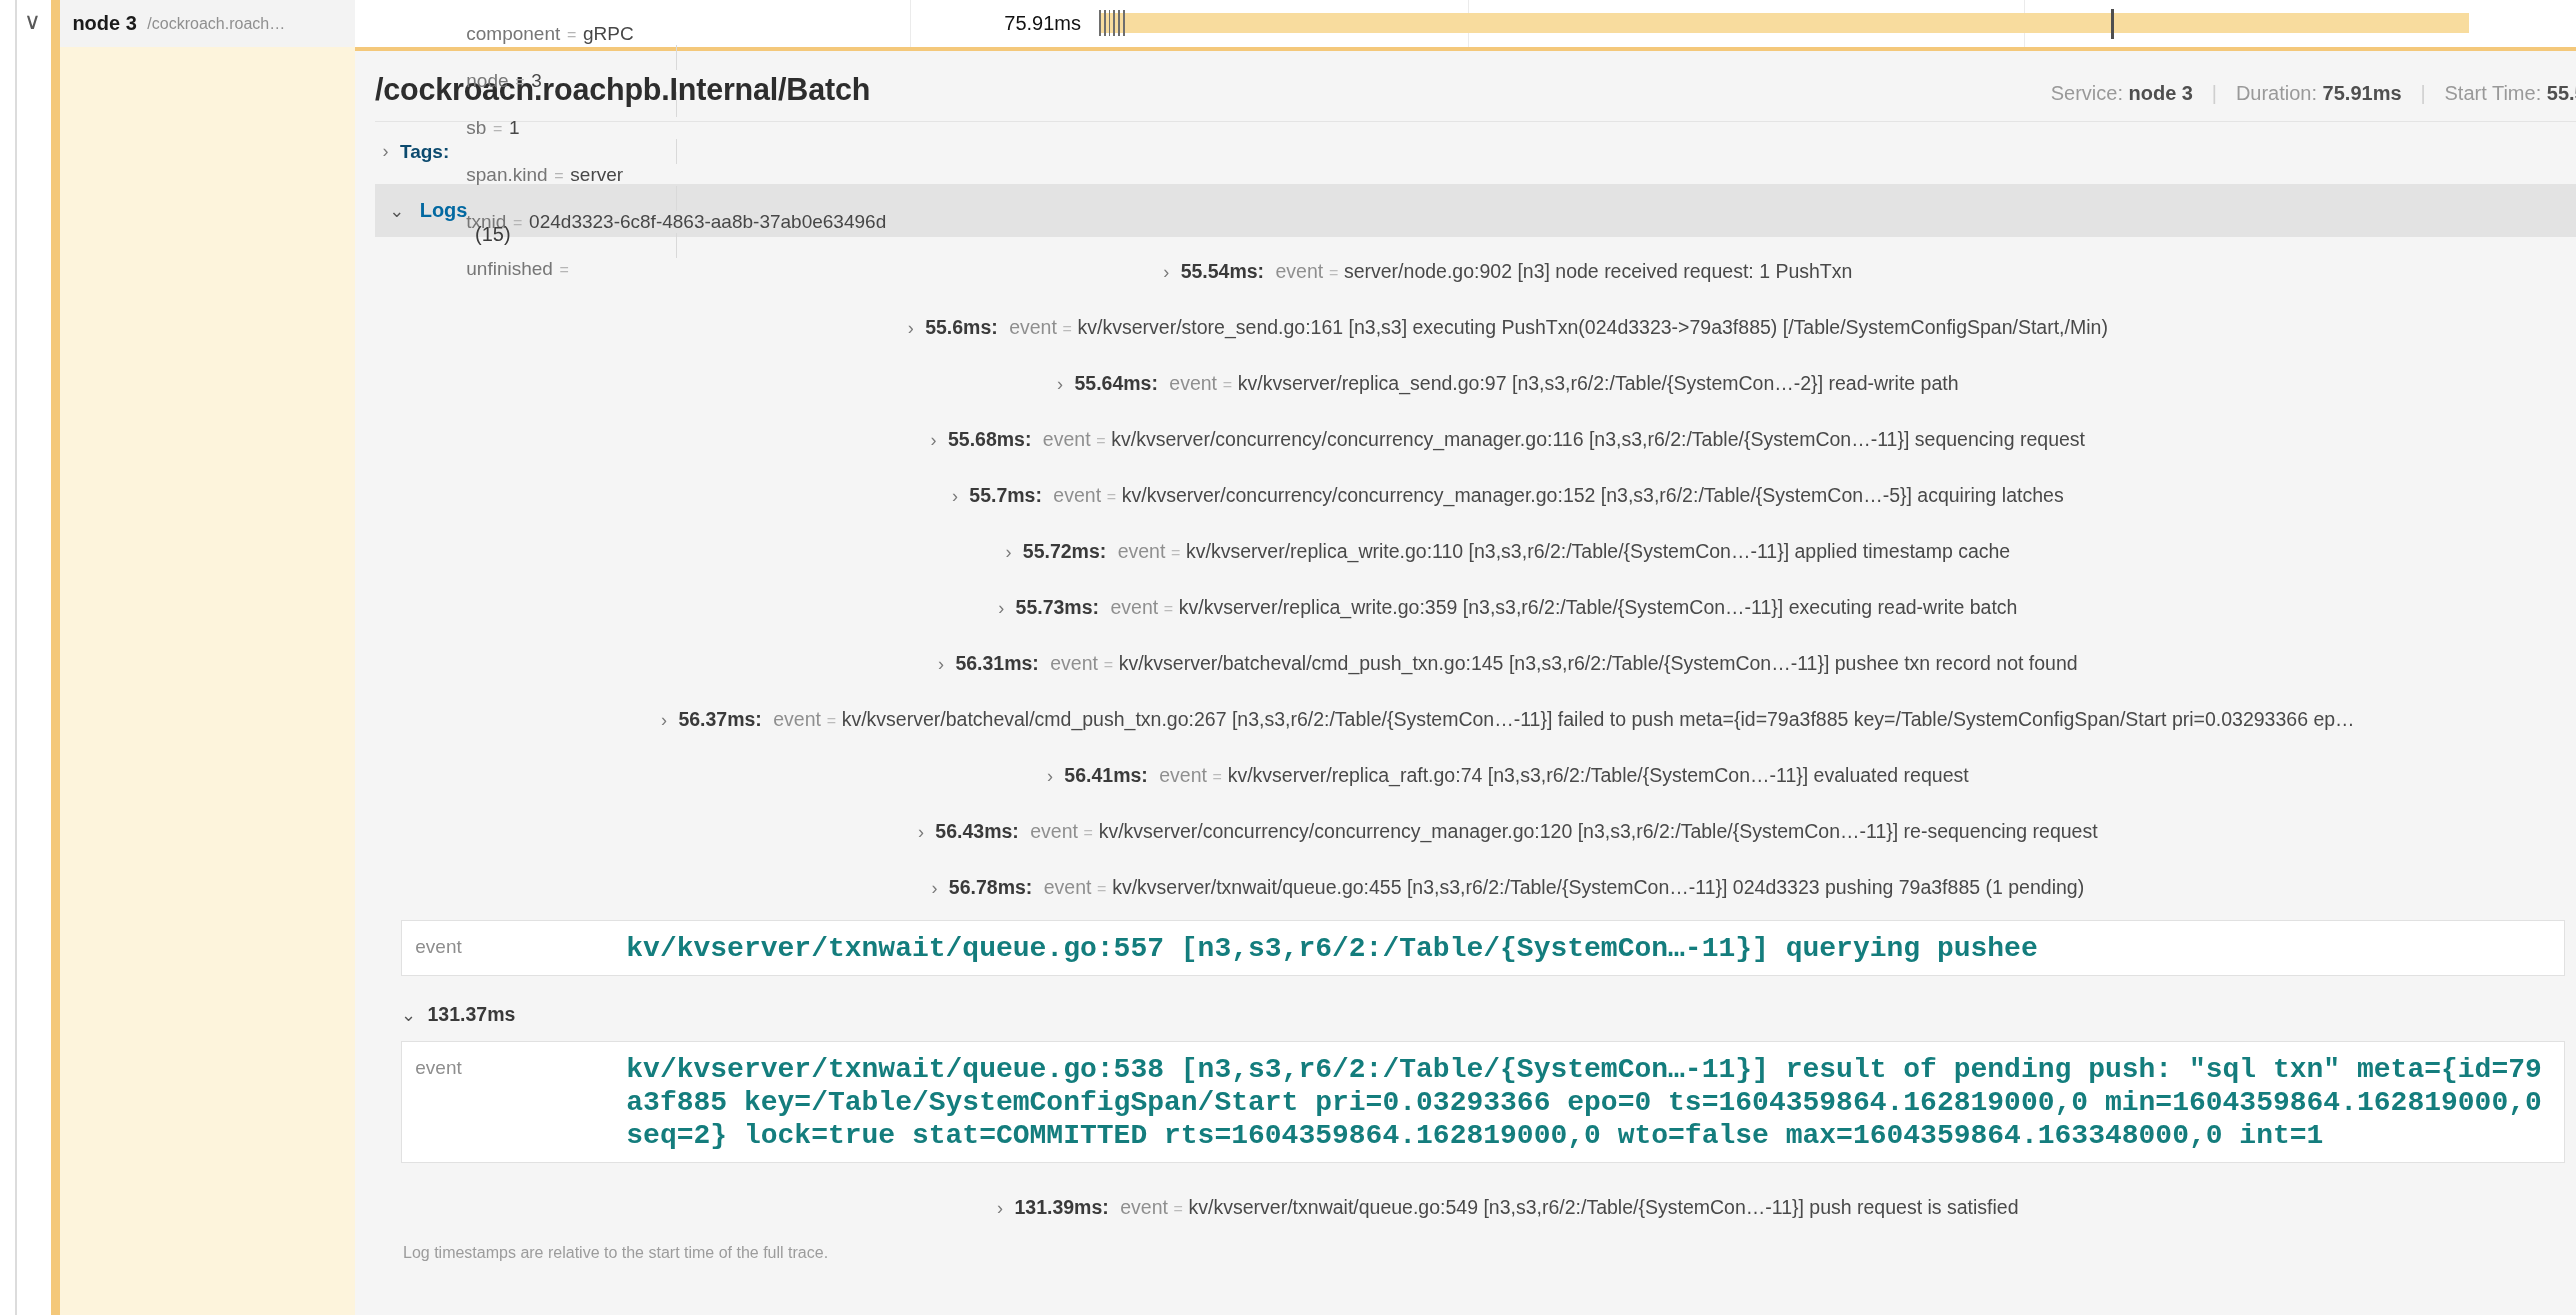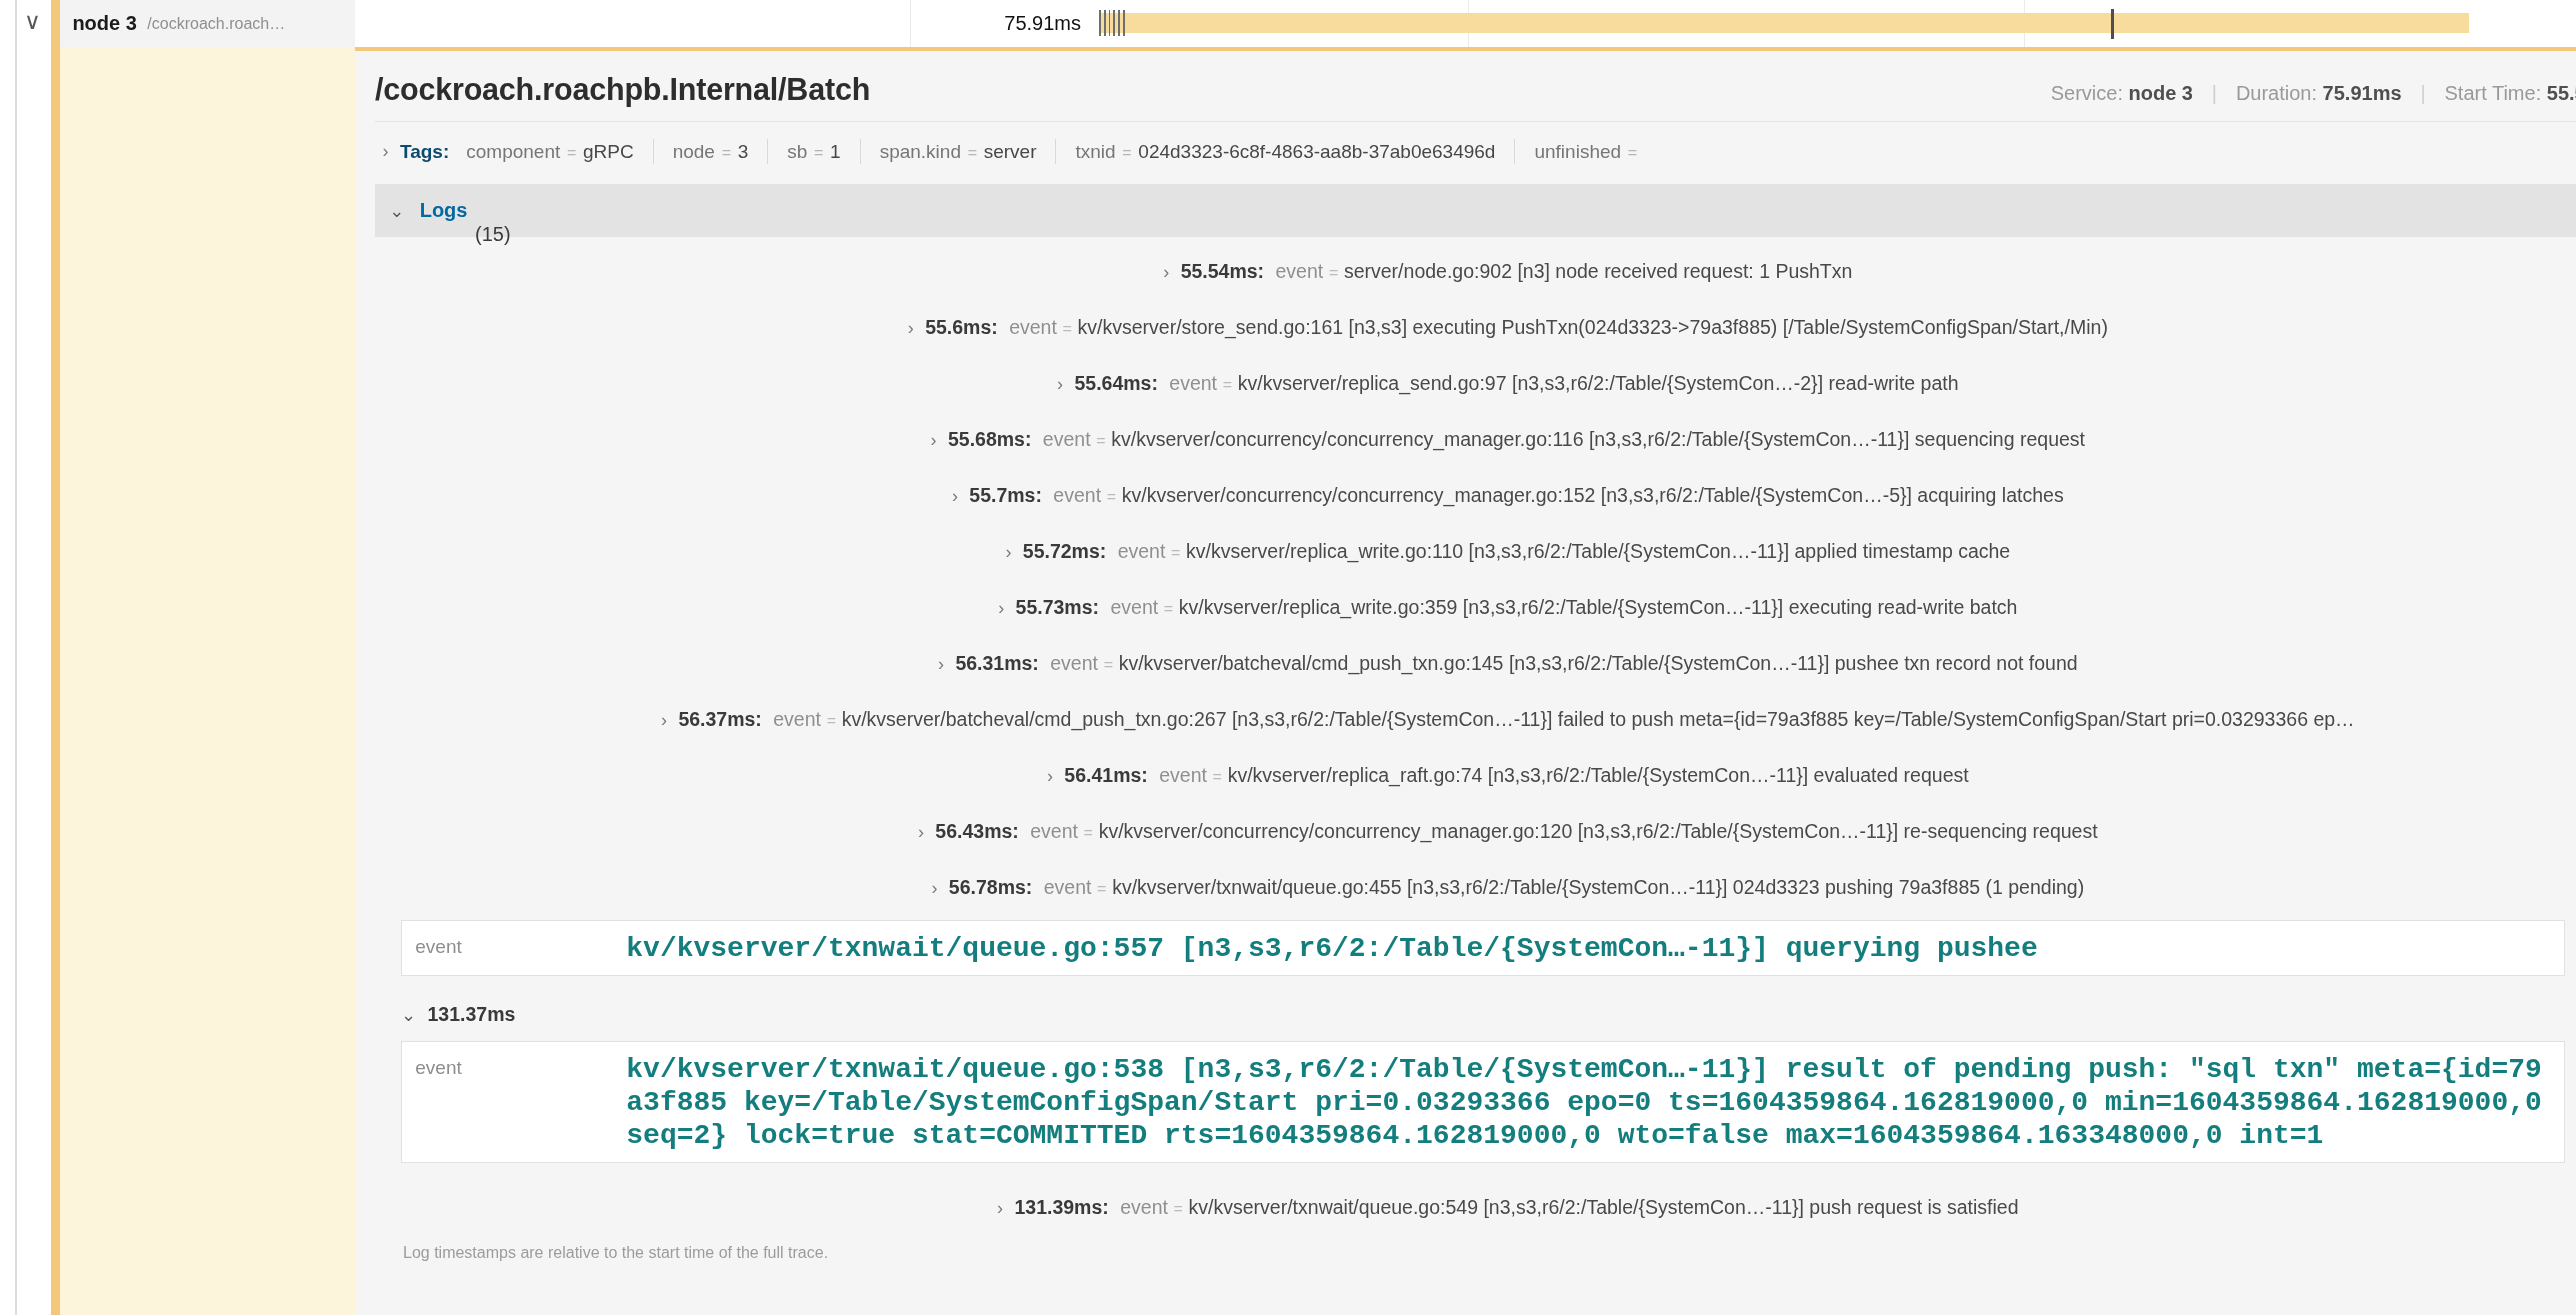--- a/index.html
+++ b/index.html
@@ -120,21 +120,21 @@
         <span class="pipe">|</span>
         <span>Start Time:</span>
         <b>55.5ms</b>
       </div>
     </div>
     <div class="title-divider"></div>
 
     <div class="tags-row">
       <span class="chev">›</span>
       <span class="tags-label">Tags:</span>
-      <span id="tags-items" style="display:flex;align-items:center;">
+      <span id="tags-items" style="display:flex;align-items:flex-start;flex-direction:column;">
           <span class="tag-item">
             <span class="tag-key">component</span>
             <span class="tag-eq">=</span>
             <span class="tag-val">gRPC</span>
           </span>
           <span class="tag-sep"></span>
           <span class="tag-item">
             <span class="tag-key">node</span>
             <span class="tag-eq">=</span>
             <span class="tag-val">3</span>

